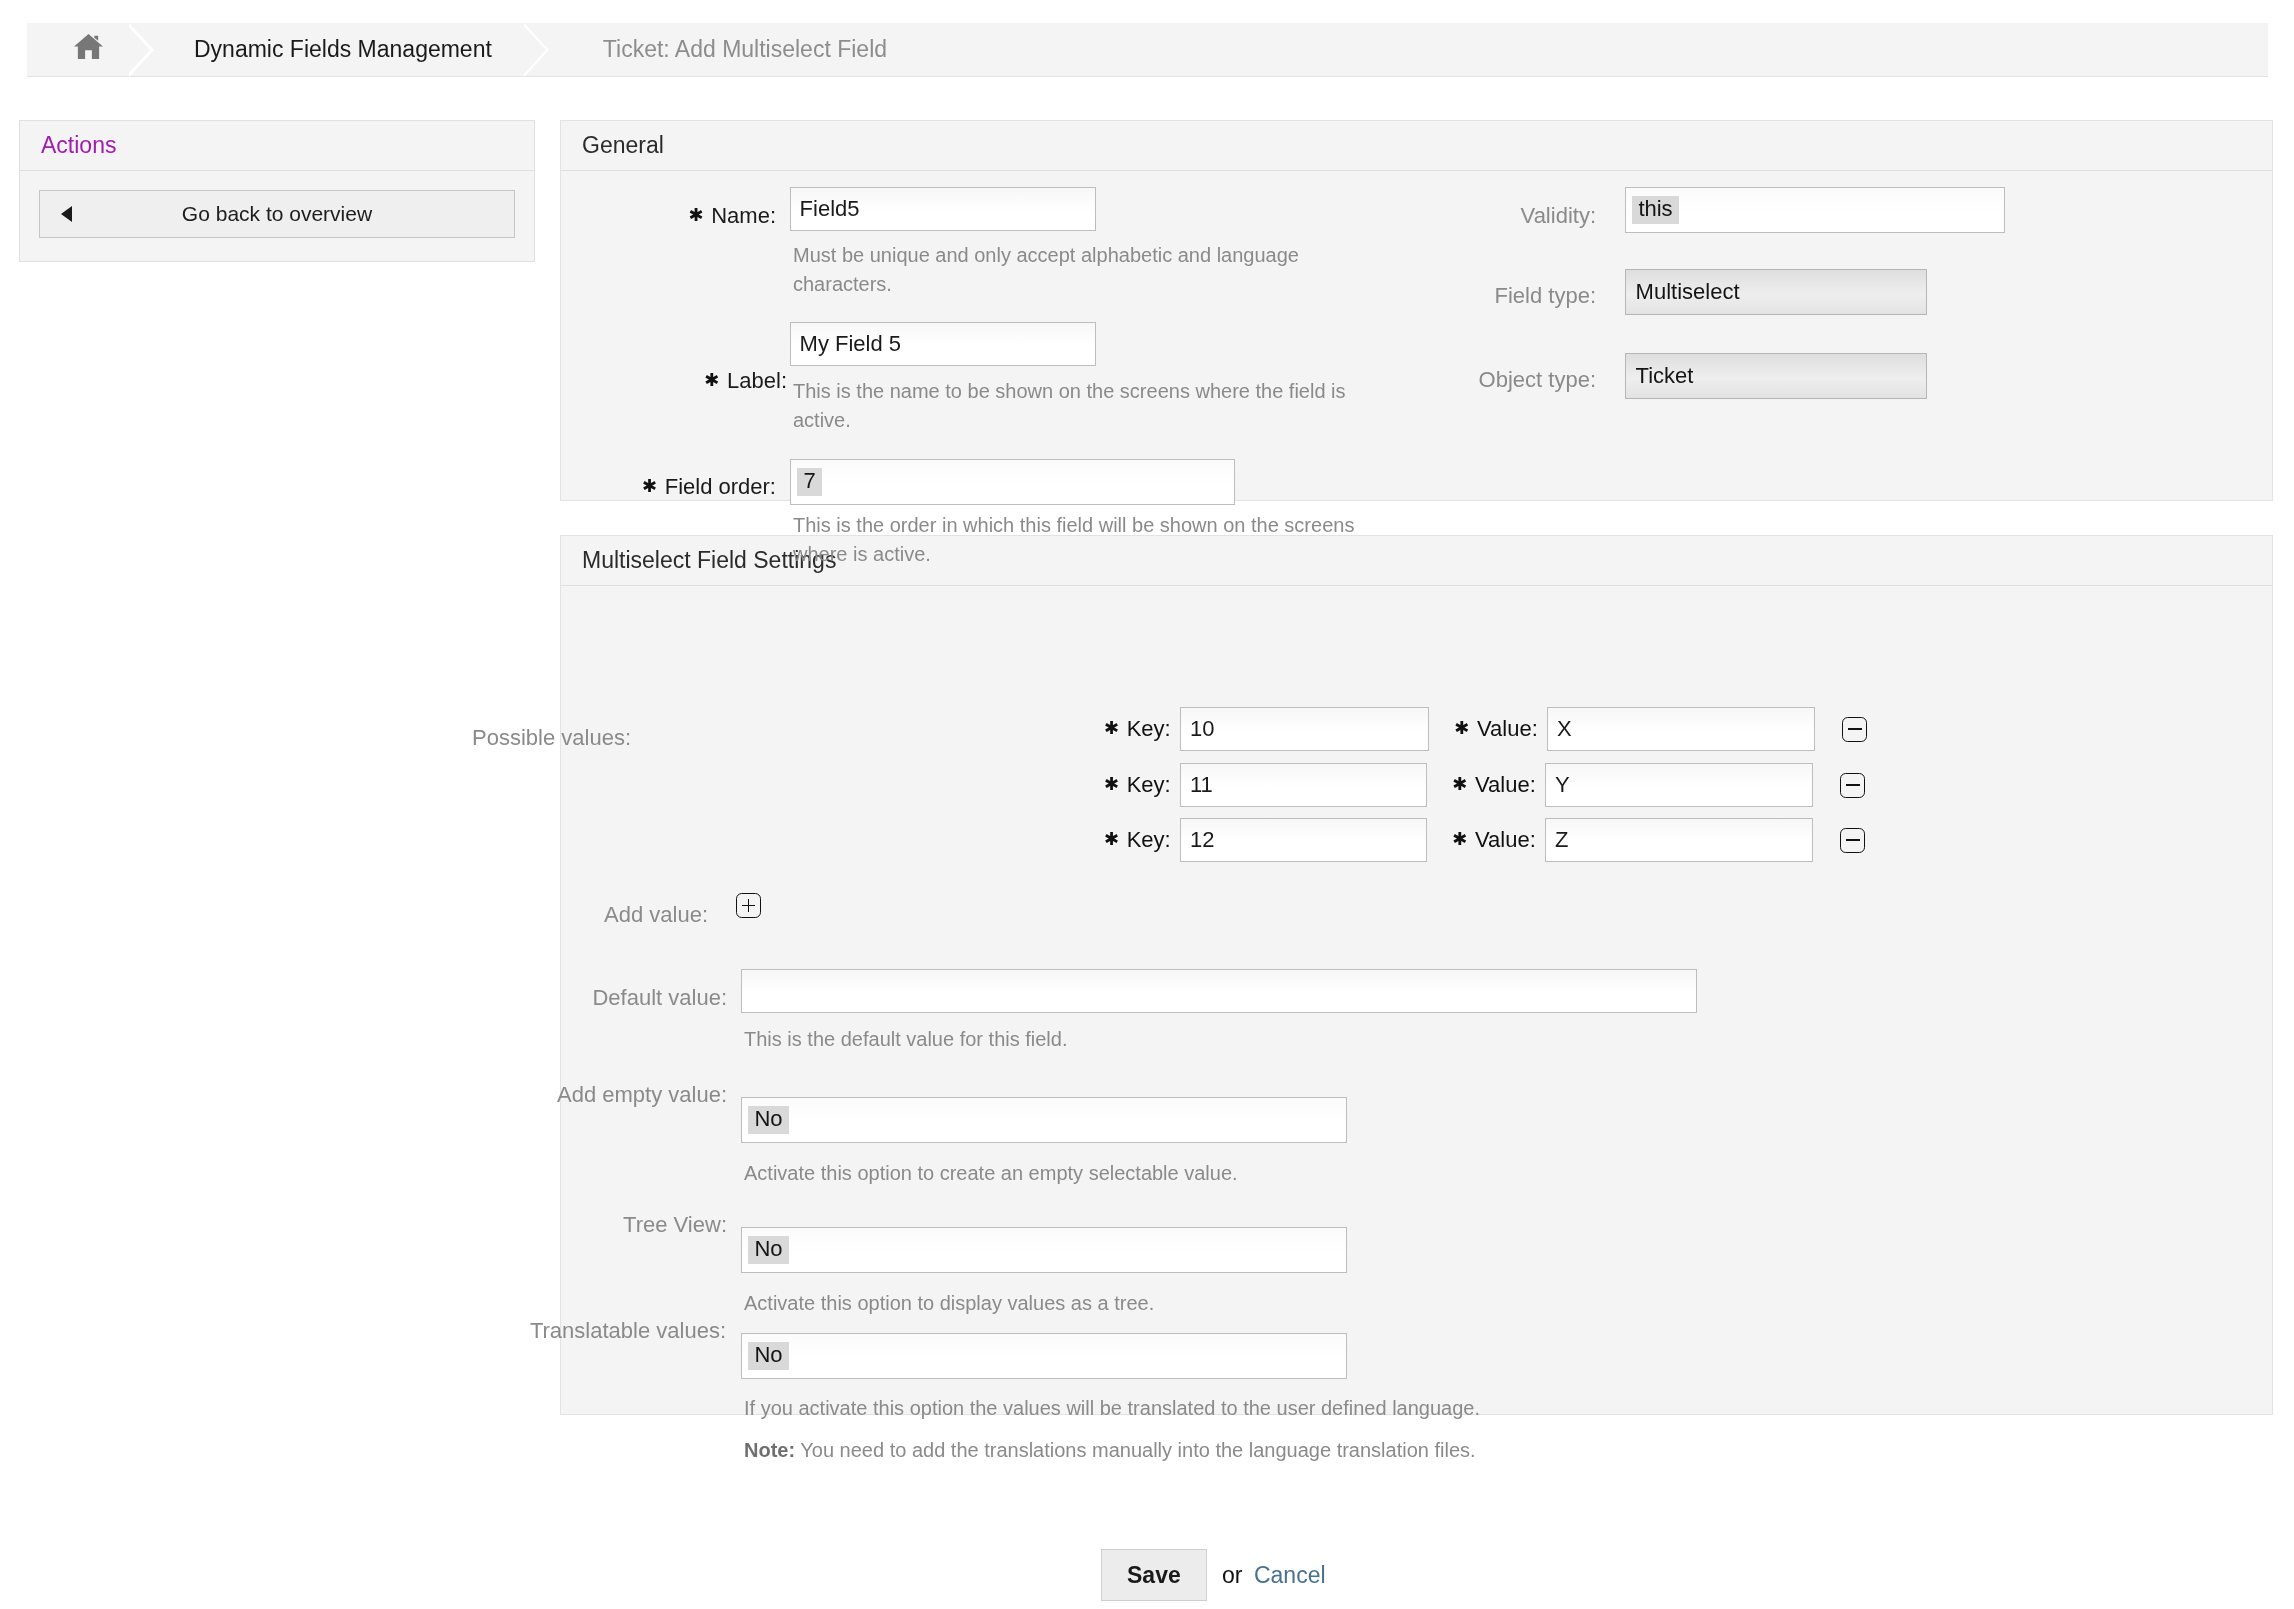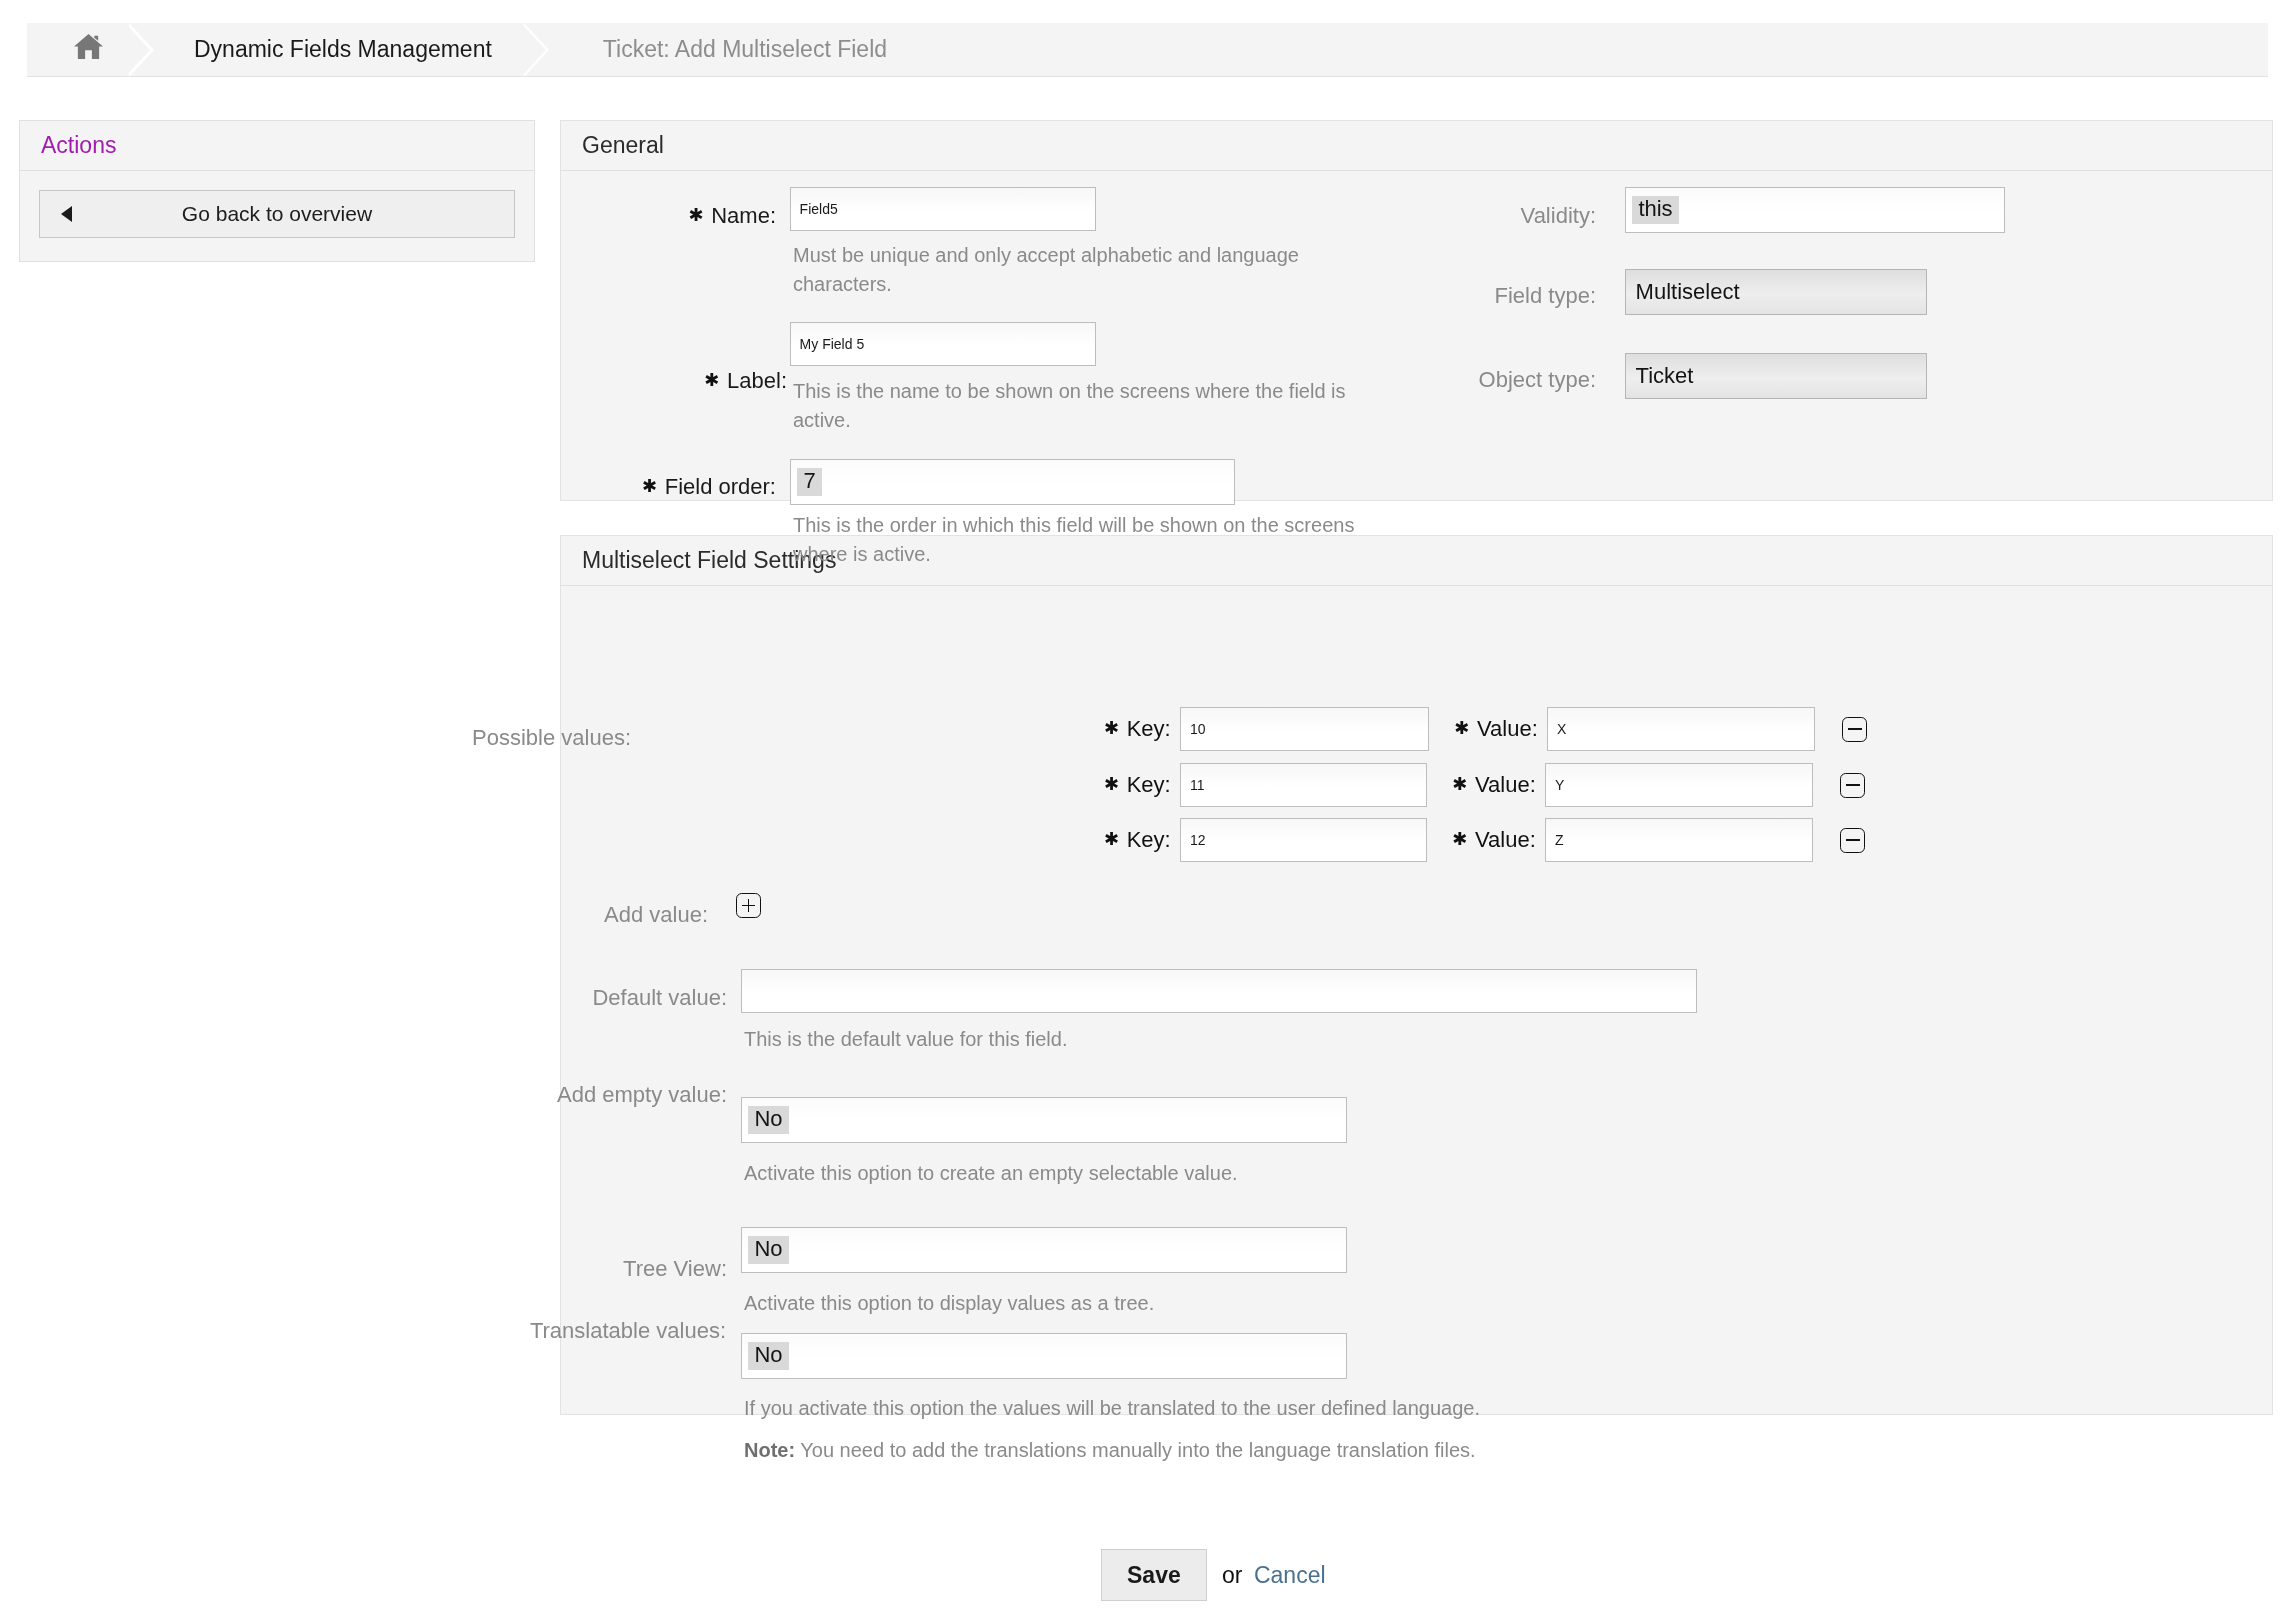--- a/index.html
+++ b/index.html
@@ -133,21 +133,21 @@
     line-height: 1.45;
   }
   .hint b { color: #6f6f6f; }
 
   
   .txt {
     height: 44px;
     border: 1px solid #bdbdbd;
     background: #fff;
     background: linear-gradient(#f7f7f7, #ffffff 55%);
-    font-size: 14px;
+    font-size: 22px;
     color: #1a1a1a;
     padding: 0 8.6px;
     font-family: "Liberation Sans", sans-serif;
     outline: none;
   }
   .sel {
     height: 46px;
     border: 1px solid #bdbdbd;
     background: linear-gradient(#fbfbfb, #ffffff 60%);
     display: flex; align-items: center;
@@ -224,21 +224,21 @@
   .addv-btn { position: absolute; left: 736px; top: 893px; }
 
   .dv-lbl   { position: absolute; left: 287px; top: 977px; width: 440px; text-align: right; }
   .dv-in    { position: absolute; left: 741px; top: 969px; width: 956px; }
   .dv-hint  { position: absolute; left: 744px; top: 1025px; text-align: right; }
 
   .aev-lbl  { position: absolute; left: 249px; top: 1074px; width: 478px; text-align: right; }
   .aev-in   { position: absolute; left: 741px; top: 1097px; width: 606px; }
   .aev-hint { position: absolute; left: 744px; top: 1159px; }
 
-  .tv-lbl   { position: absolute; left: 249px; top: 1204px; width: 478px; text-align: right; margin-top: 44px; }
+  .tv-lbl   { position: absolute; left: 249px; top: 1204px; width: 478px; text-align: right; }
   .tv-in    { position: absolute; left: 741px; top: 1227px; width: 606px; }
   .tv-hint  { position: absolute; left: 744px; top: 1289px; }
 
   .trv-lbl  { position: absolute; left: 229px; top: 1310px; width: 497px; text-align: right; }
   .trv-in   { position: absolute; left: 741px; top: 1333px; width: 606px; }
   .trv-hint { position: absolute; left: 744px; top: 1394px; }
   .trv-note { position: absolute; left: 744px; top: 1436px; }
 
   
   .footer {

